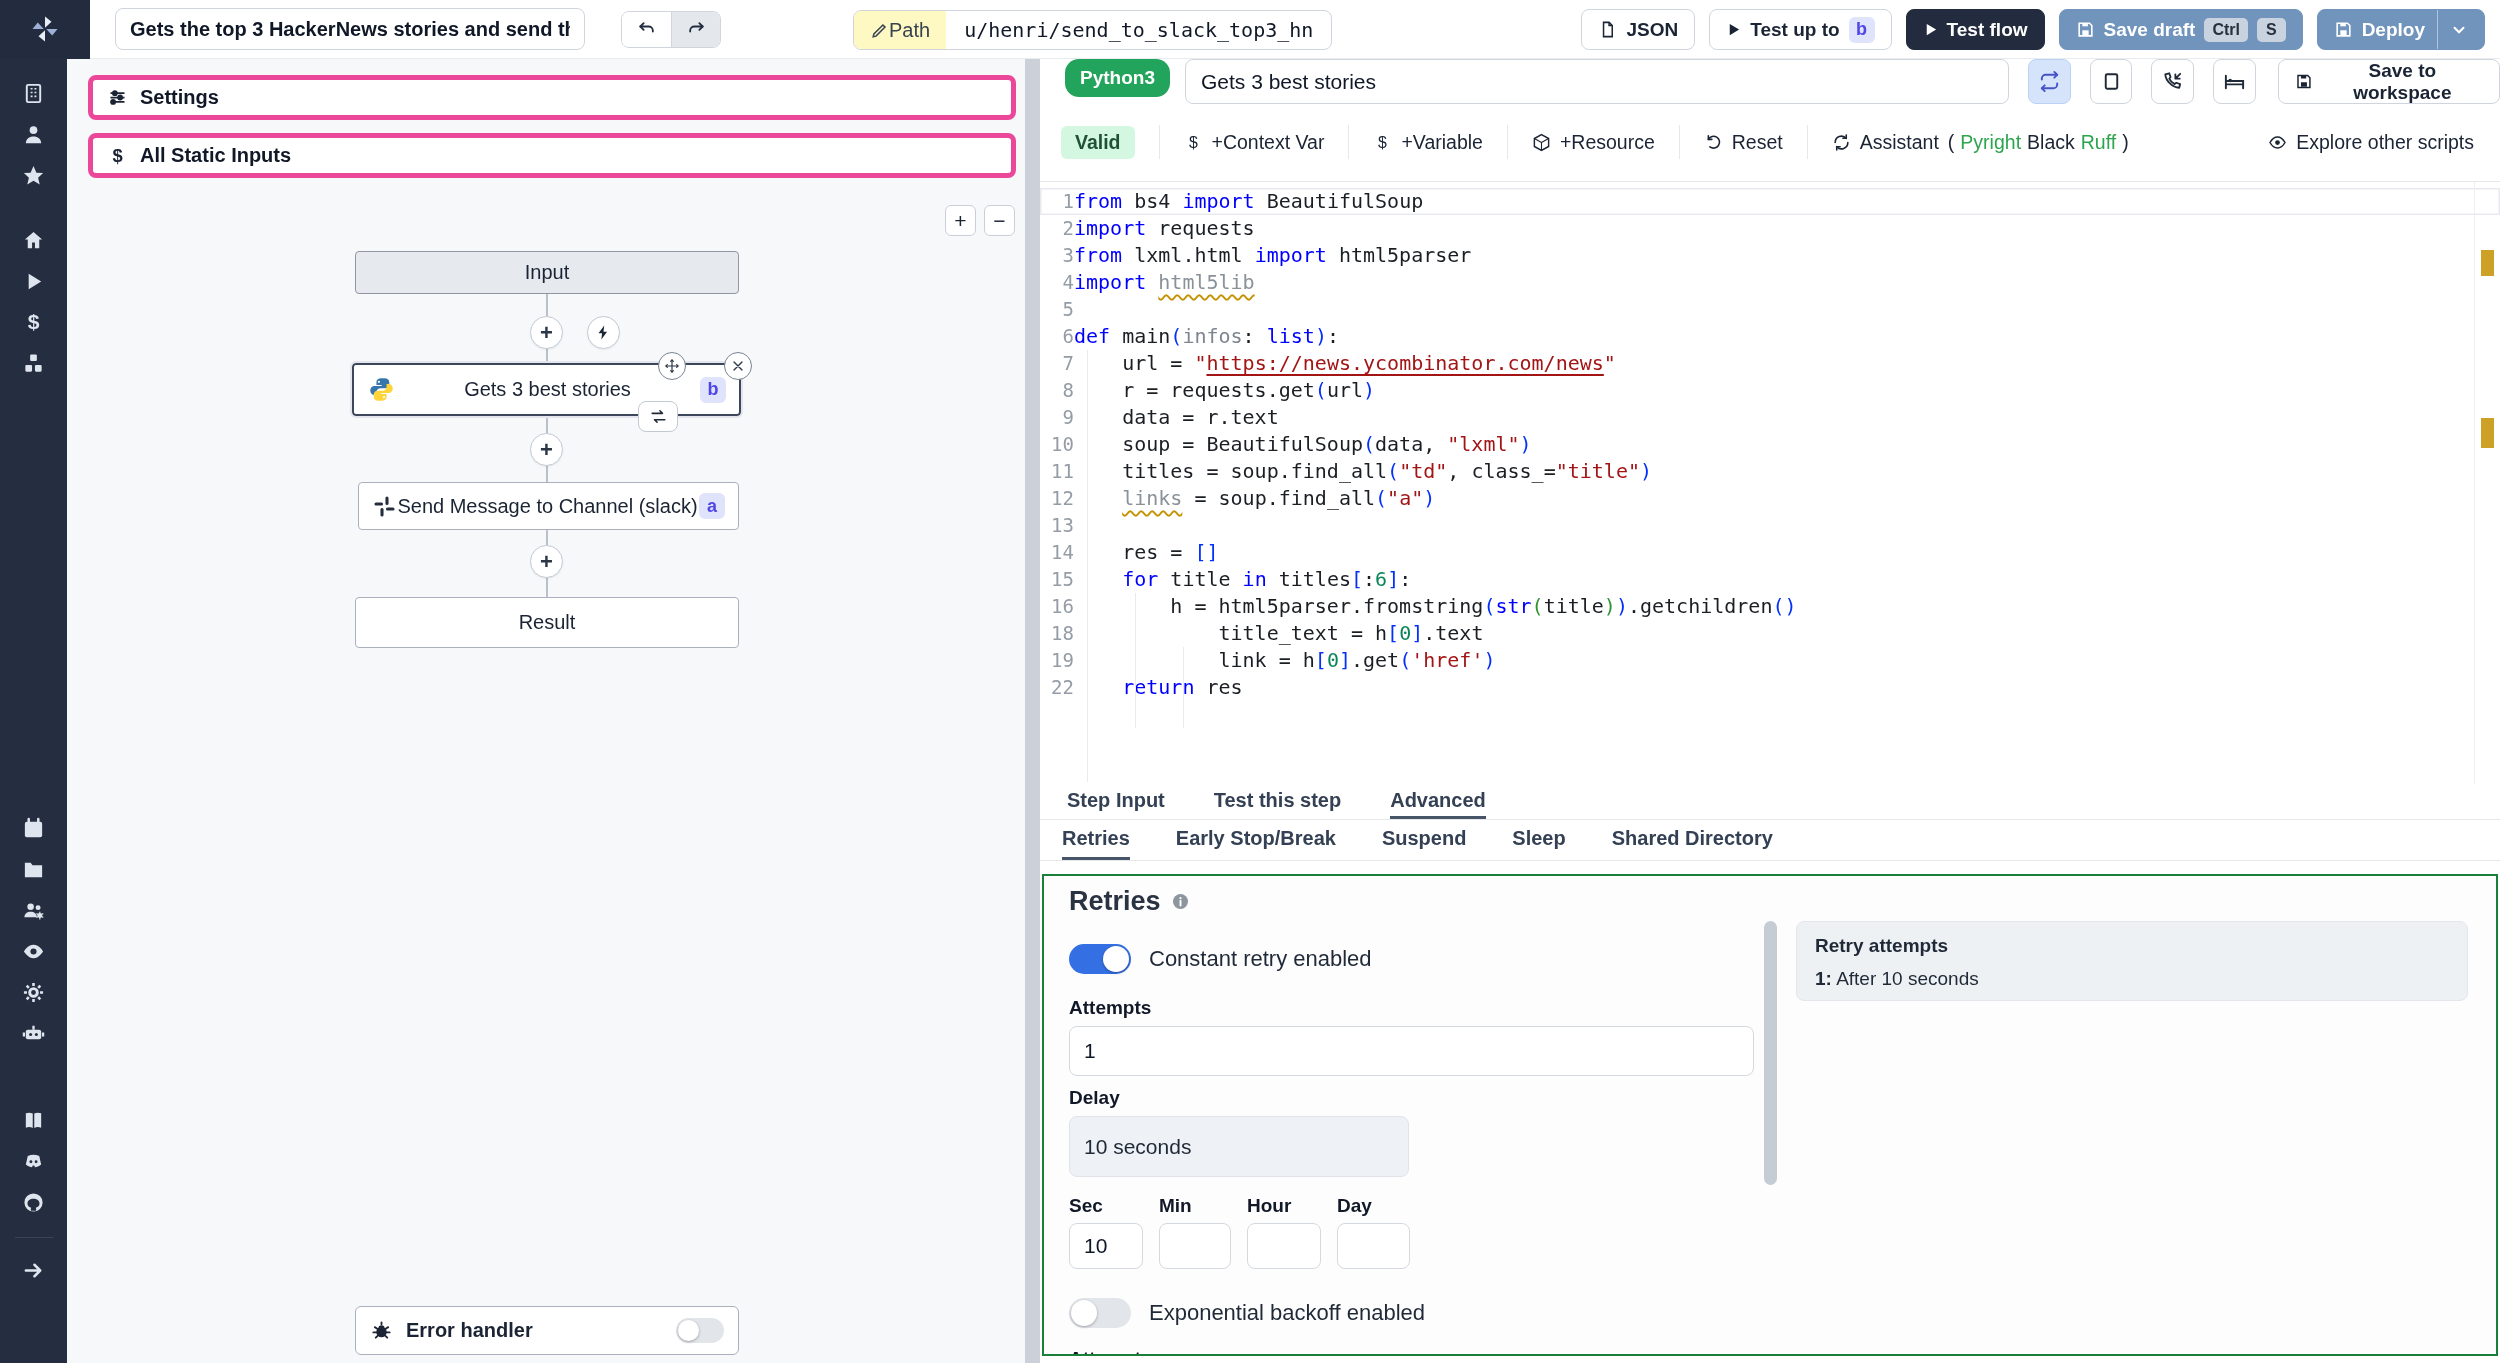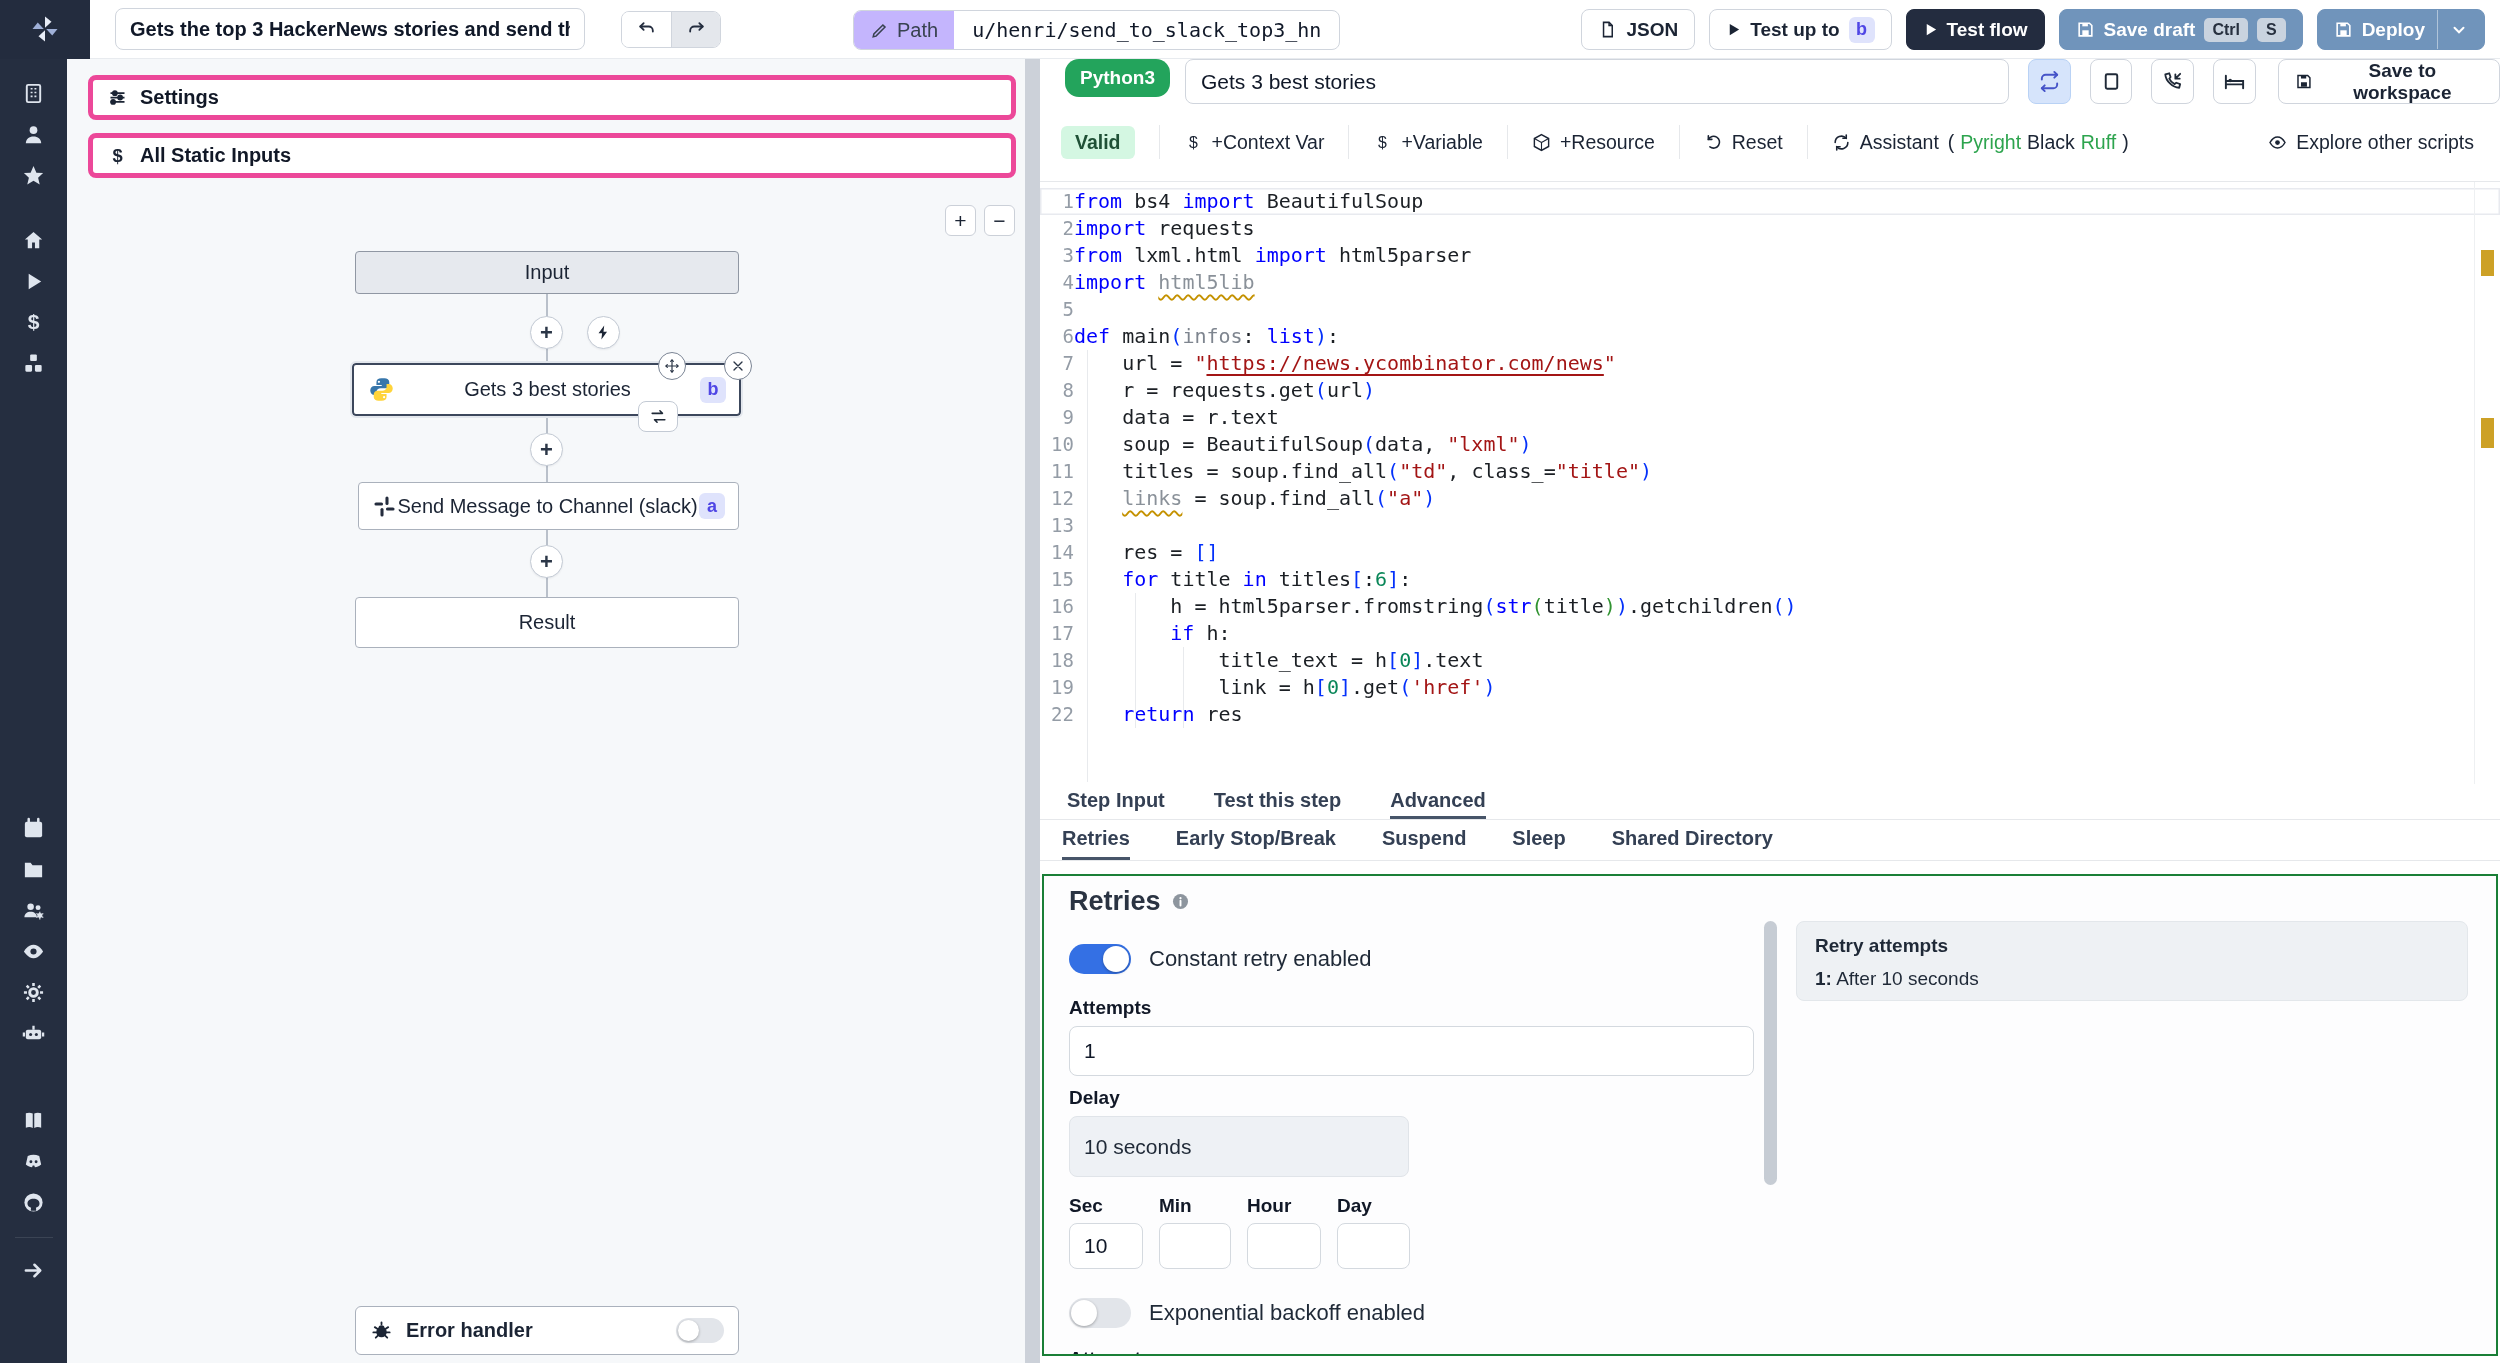--- a/index.html
+++ b/index.html
@@ -14,21 +14,21 @@
   .logo { width:90px; height:59px; background:#232c3e; display:flex; align-items:center; justify-content:center; flex:none; }
   .logo .ico { width:30px; height:30px; }
   .title-input { margin-left:25px; width:470px; height:42px; border:1px solid #d0d5dd; border-radius:8px;
     padding:0 14px; font-size:20px; font-weight:600; color:#101828; font-family:"Liberation Sans",sans-serif;
     white-space:nowrap; overflow:hidden; }
   .undoredo { display:flex; margin-left:36px; border:1px solid #d0d5dd; border-radius:8px; overflow:hidden; height:37px; }
   .undoredo button { width:49px; border:none; background:#fff; font-size:21px; color:#232c3e; cursor:pointer; display:flex;align-items:center;justify-content:center;}
   .undoredo button + button { background:#e4e7ec; border-left:1px solid #d0d5dd; }
   .path-pill { position:absolute; left:853px; top:10px; height:40px; display:flex; align-items:stretch;
     border:1px solid #d0d5dd; border-radius:8px; overflow:hidden; background:#fff; }
-  .path-label { display:flex; align-items:center; gap:8px; background:#c4b5fd; padding:0 16px; font-size:20px; color:#384250; }
+  .path-label { display:flex; align-items:center; background:#fef9c3; padding:0 16px; font-size:20px; color:#384250; }
   .path-label .ico { width:19px; height:19px; color:#384250; }
   .path-value { display:flex; align-items:center; padding:0 18px; font-family:"DejaVu Sans Mono",monospace; font-size:20px; color:#101828; min-width:370px; }
   .topbar-right { position:absolute; right:15px; top:9px; display:flex; gap:14px; height:41px; }
   .tb-btn { display:flex; align-items:center; gap:9px; padding:0 16px; border-radius:8px; border:1px solid #d0d5dd;
     background:#fff; font-size:19px; font-weight:600; color:#1b2434; cursor:pointer; }
   .tb-btn .ico { width:19px; height:19px; }
   .badge-indigo { background:#dfe3fc; color:#4f46e5; font-weight:700; border-radius:6px; width:26px; height:26px;
     display:flex; align-items:center; justify-content:center; font-size:18px; }
   .tb-dark { background:#232c3f; border-color:#232c3f; color:#fff; }
   .tb-blue { background:#7094bb; border-color:#7094bb; color:#fff; }
@@ -675,24 +675,20 @@
         </div>
         <div class="crow">
           <span class="ln">15</span>
           <span class="lc"><span class="tk-p">    </span><span class="tk-k">for</span><span class="tk-p"> title </span><span class="tk-k">in</span><span class="tk-p"> titles</span><span class="tk-b">[</span><span class="tk-p">:</span><span class="tk-n">6</span><span class="tk-b">]</span><span class="tk-p">:</span></span>
         </div>
         <div class="crow">
           <span class="ln">16</span>
           <span class="lc"><span class="tk-p">        h = html5parser.fromstring</span><span class="tk-b">(</span><span class="tk-k">str</span><span class="tk-b2">(</span><span class="tk-p">title</span><span class="tk-b2">)</span><span class="tk-b">)</span><span class="tk-p">.getchildren</span><span class="tk-b">()</span></span>
         </div>
         <div class="crow">
-          <span class="ln">17</span>
-          <span class="lc"><span class="tk-p">        </span><span class="tk-k">if</span><span class="tk-p"> h:</span></span>
-        </div>
-        <div class="crow">
           <span class="ln">18</span>
           <span class="lc"><span class="tk-p">            title_text = h</span><span class="tk-b">[</span><span class="tk-n">0</span><span class="tk-b">]</span><span class="tk-p">.text</span></span>
         </div>
         <div class="crow">
           <span class="ln">19</span>
           <span class="lc"><span class="tk-p">            link = h</span><span class="tk-b">[</span><span class="tk-n">0</span><span class="tk-b">]</span><span class="tk-p">.get</span><span class="tk-b">(</span><span class="tk-s">'href'</span><span class="tk-b">)</span></span>
         </div>
         <div class="crow">
           <span class="ln">22</span>
           <span class="lc"><span class="tk-p">    </span><span class="tk-k">return</span><span class="tk-p"> res</span></span>

